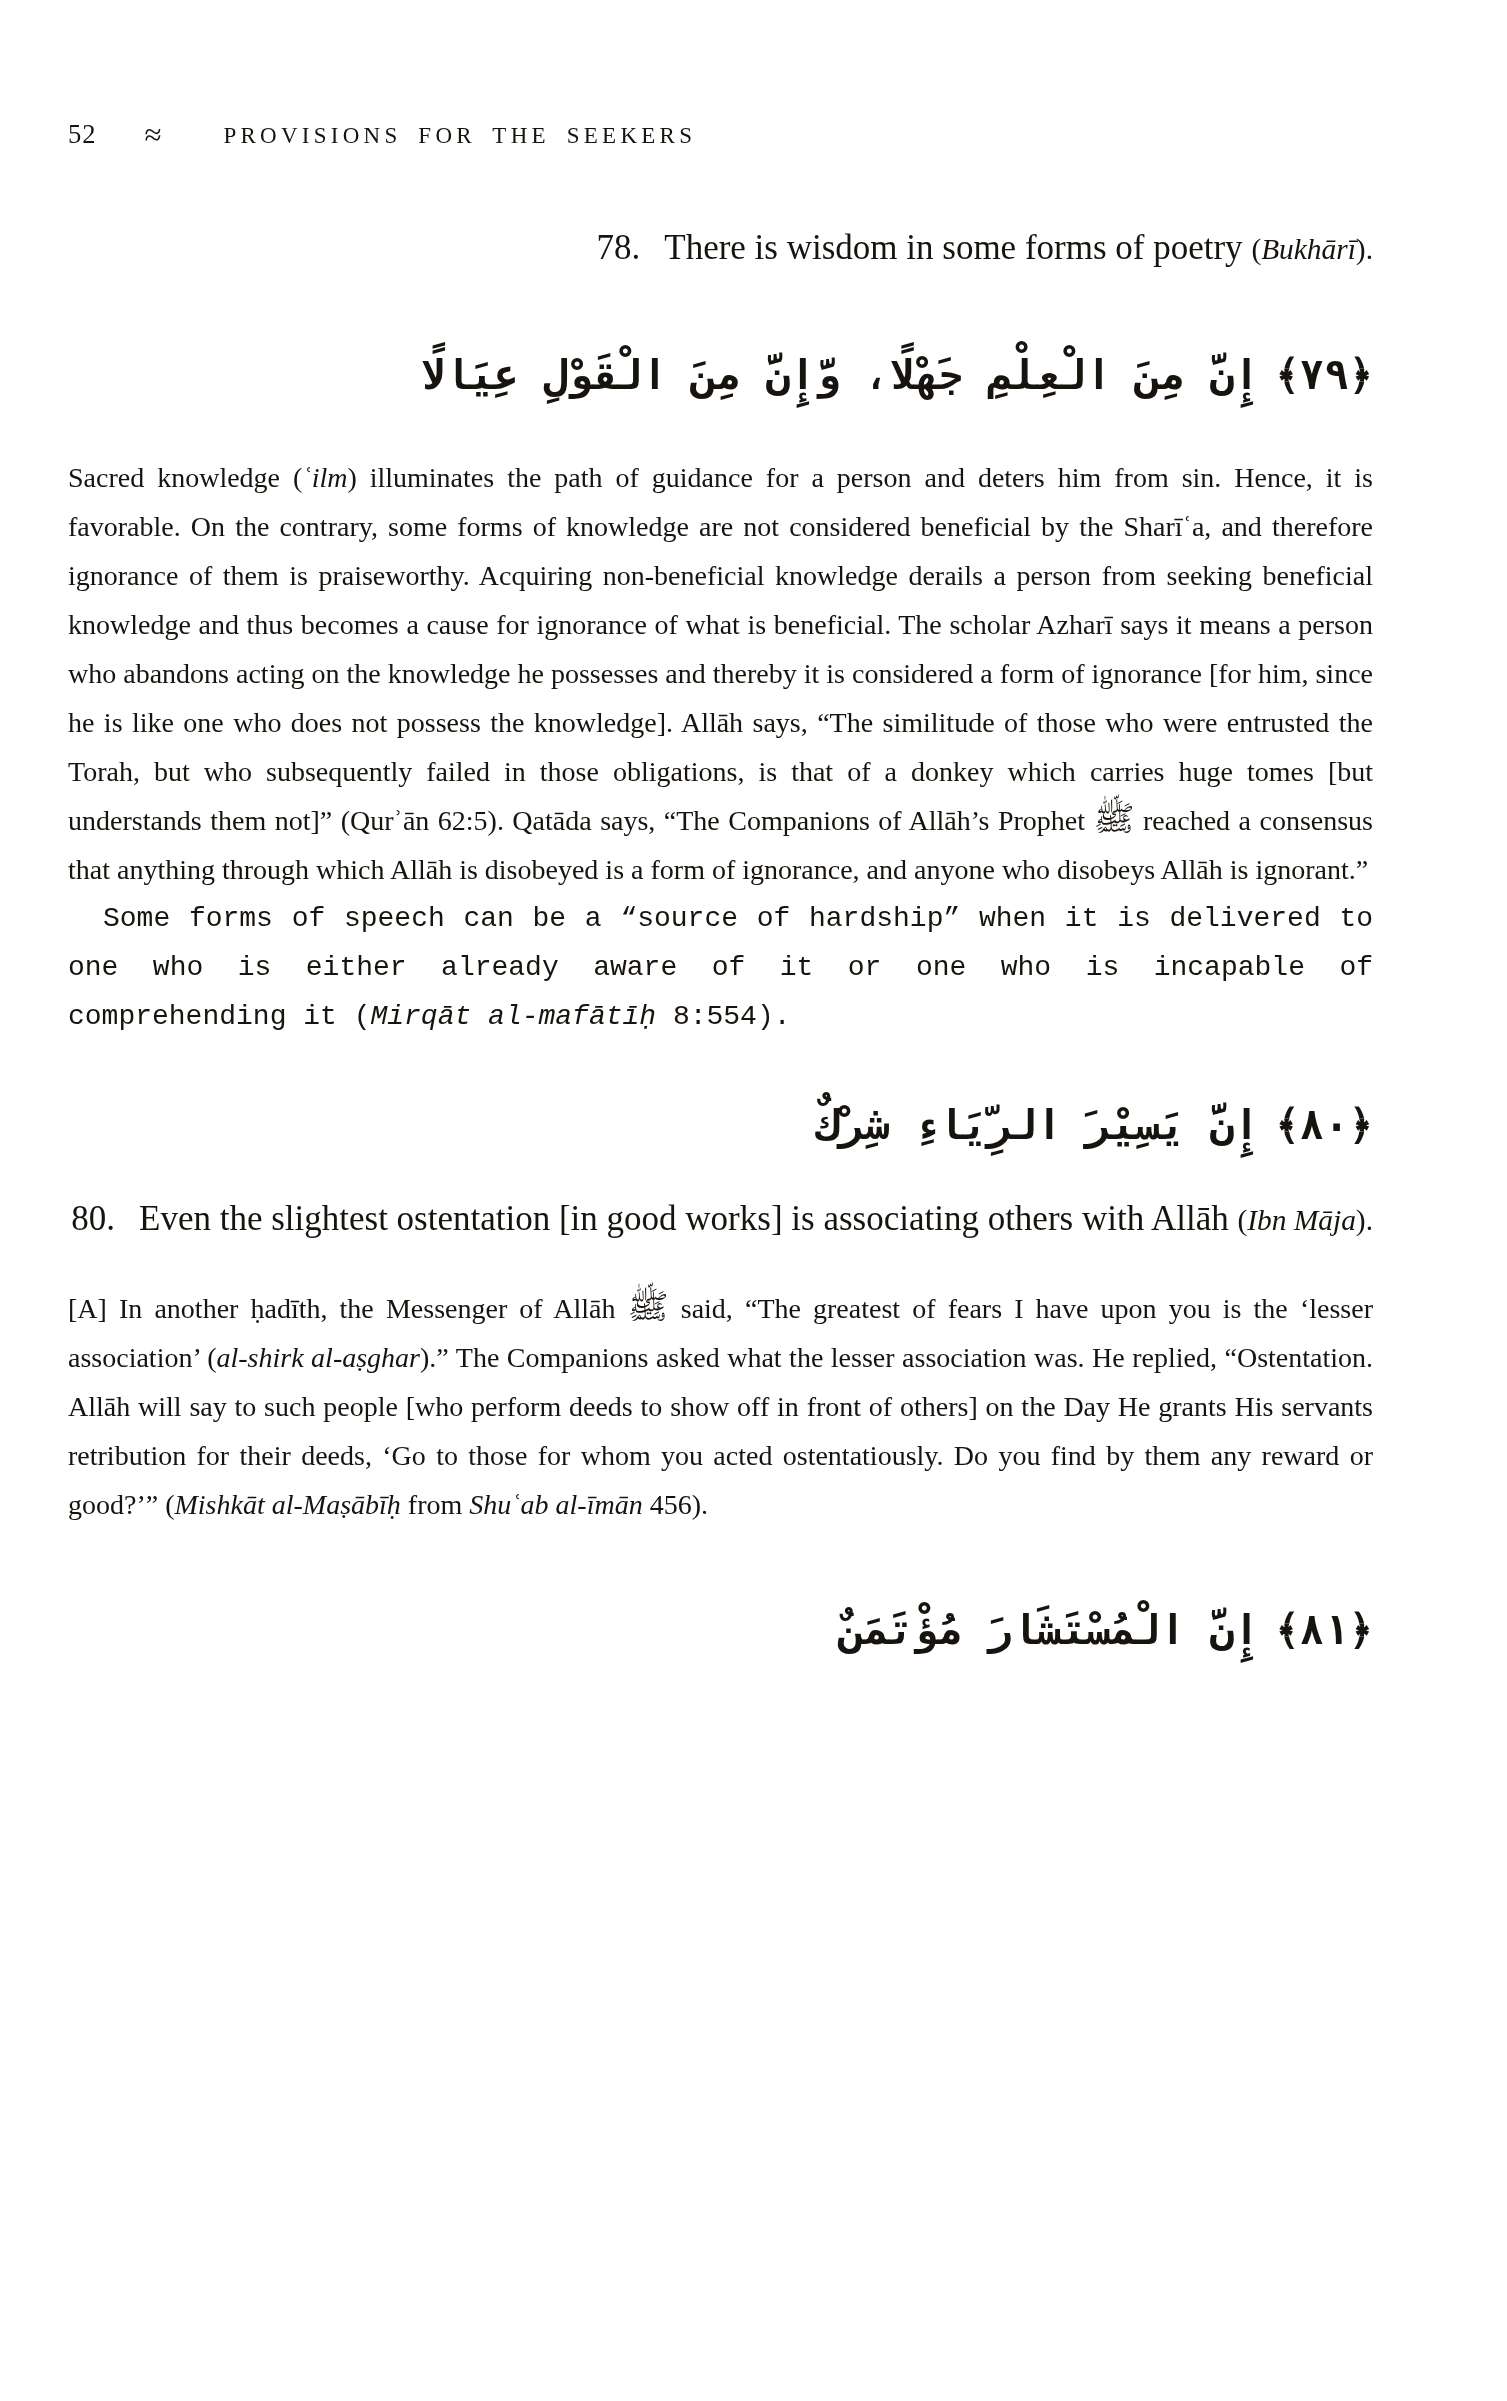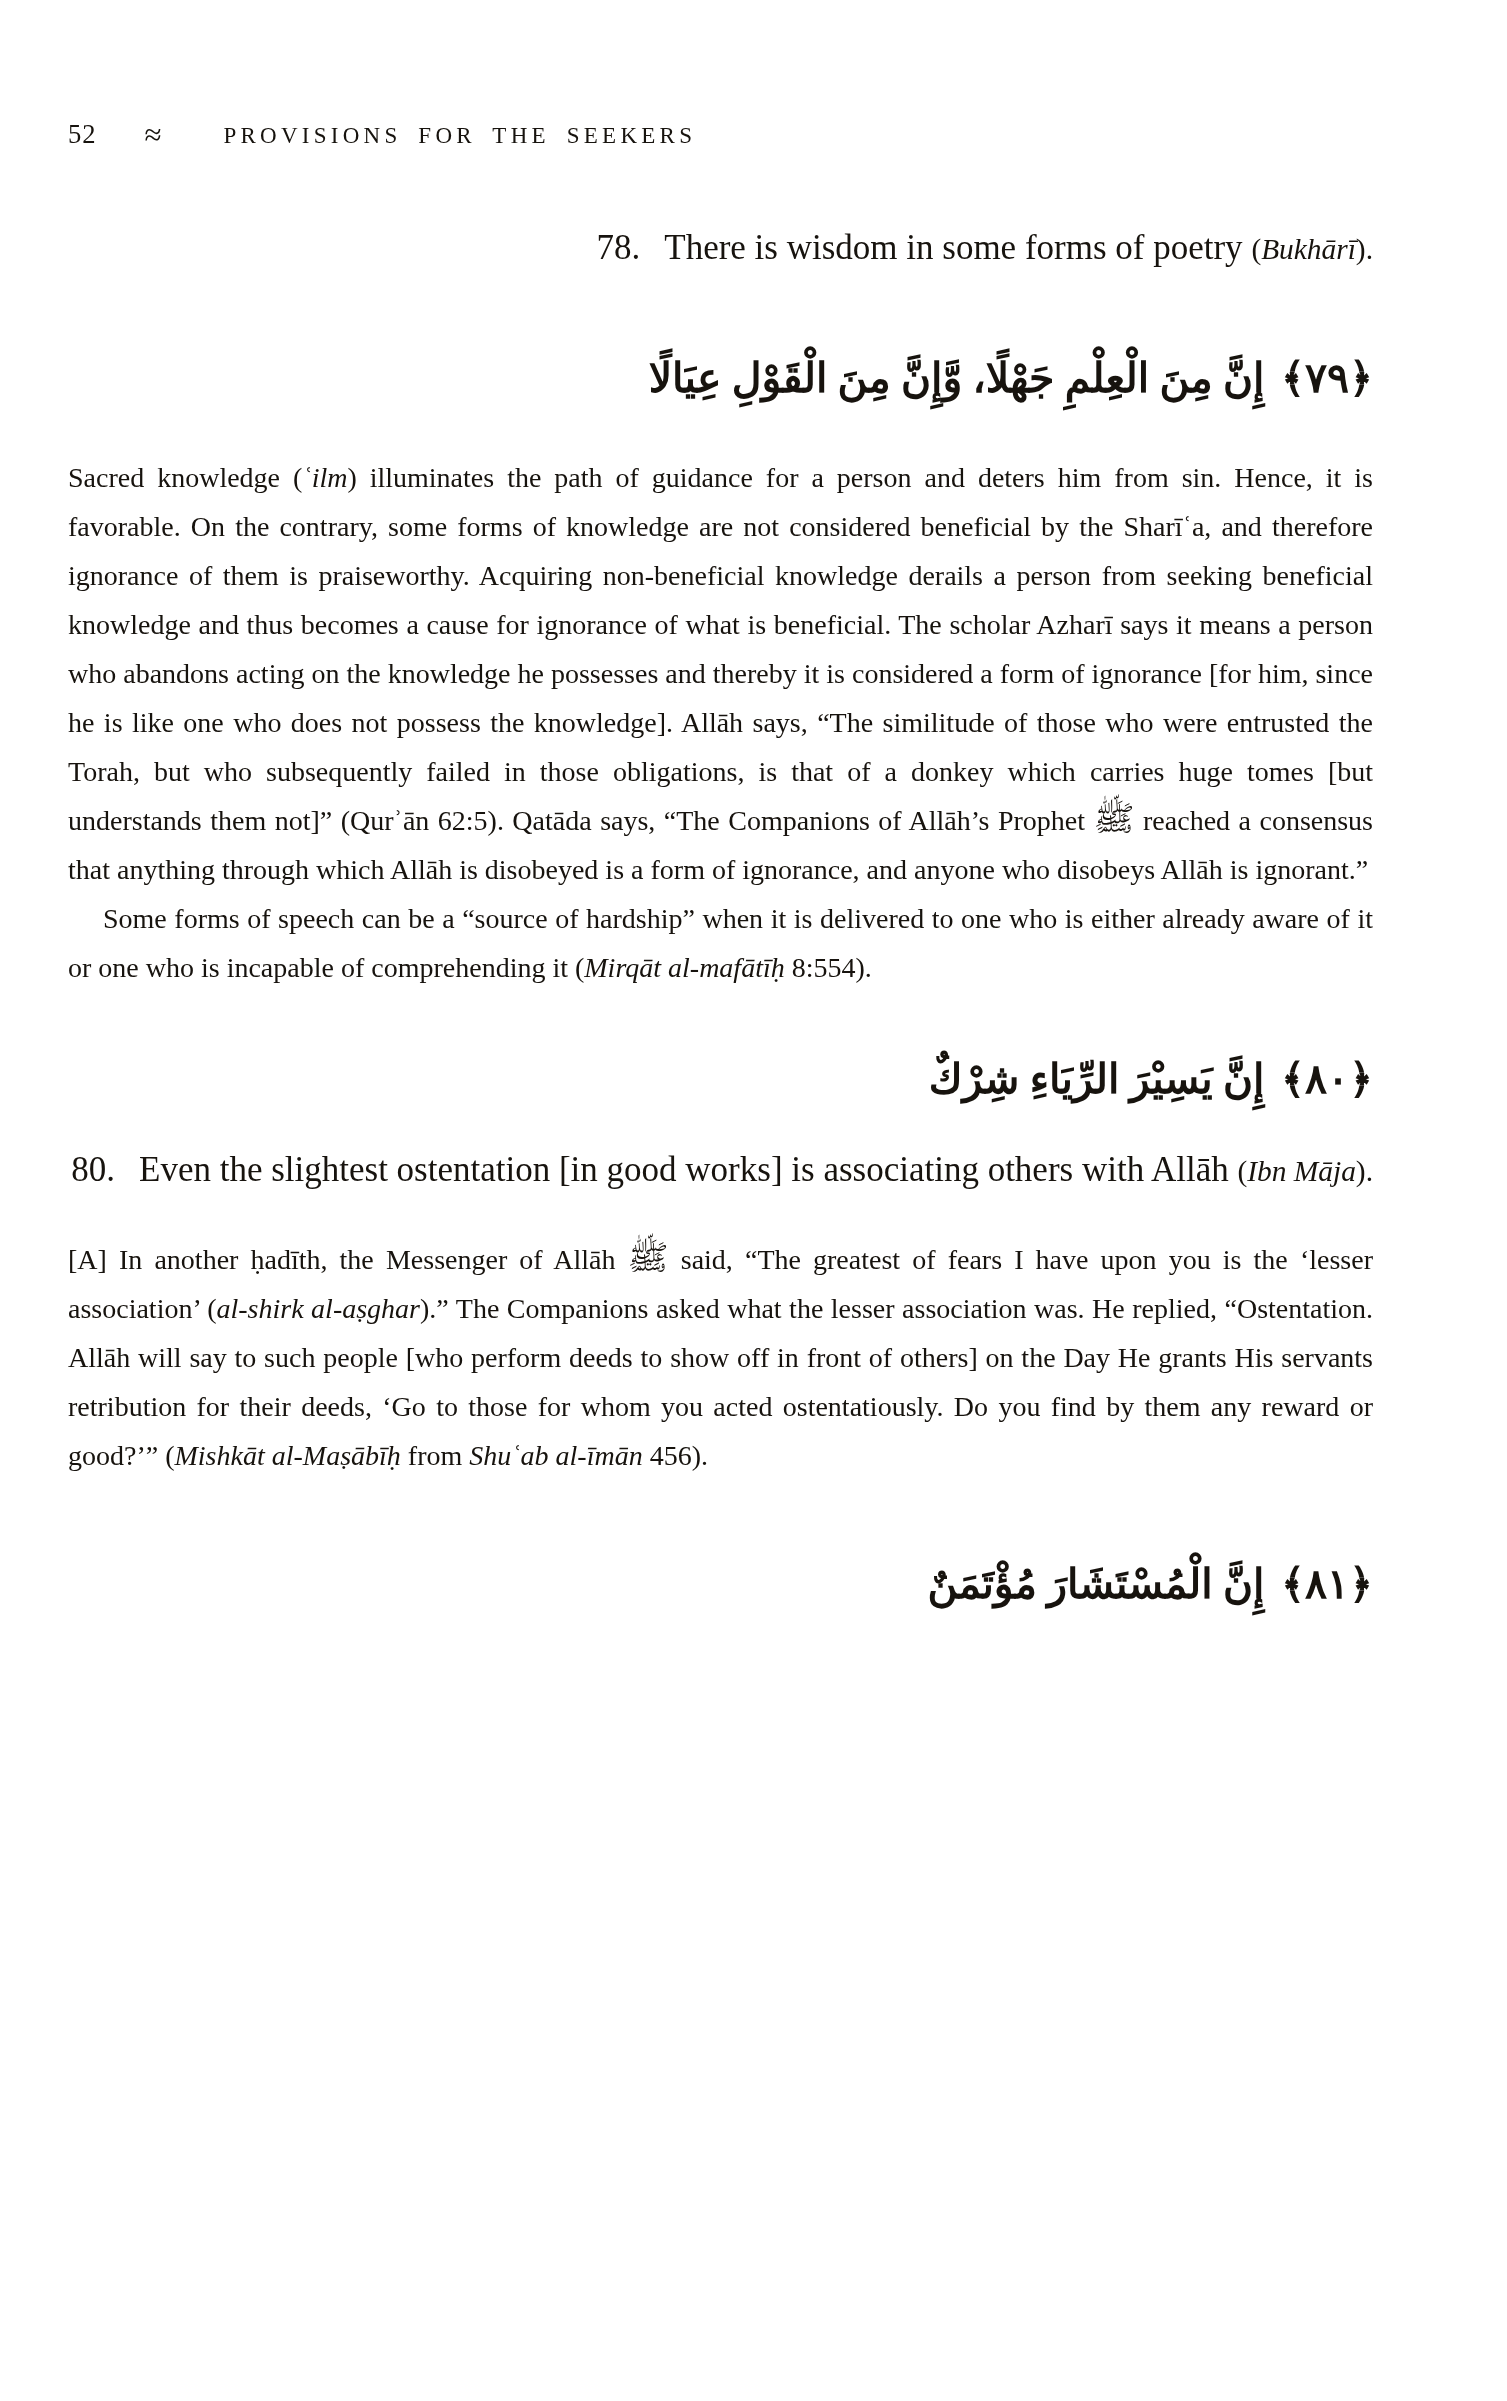--- a/index.html
+++ b/index.html
@@ -47,33 +47,33 @@
     line-height: 53px;
     text-align: right;
   }
   .heading .hnum { margin-right: 24px; }
   .heading .s { font-size: 0.84em; }
   .it { font-style: italic; }
   
   .arabic {
     direction: rtl;
     text-align: right;
-    font-family: Liberation Serif, serif;
+    font-family: Liberation Mono, monospace;
     font-weight: 700;
     font-size: 41px;
     line-height: 2.3;
   }
   .arabic .anum { margin-left: 16.5px; letter-spacing: 1.8px; }
   
   .para {
     font-size: 28px;
     line-height: 49px;
     text-align: justify;
   }
-  .para.indent { text-indent: 35px; }
+  .para.indent { text-indent: 35px; font-family: Liberation Mono, monospace; }
   .sws {
     font-family: "DejaVu Sans", sans-serif;
     font-size: 34px;
     line-height: 0;
   }
   
   #h78  { margin-top: 70px; }
   #ar79 { margin-top: 55px; }
   #h79  { margin-top: 18.3px; }
   #p1   { margin-top: 27.5px; }

